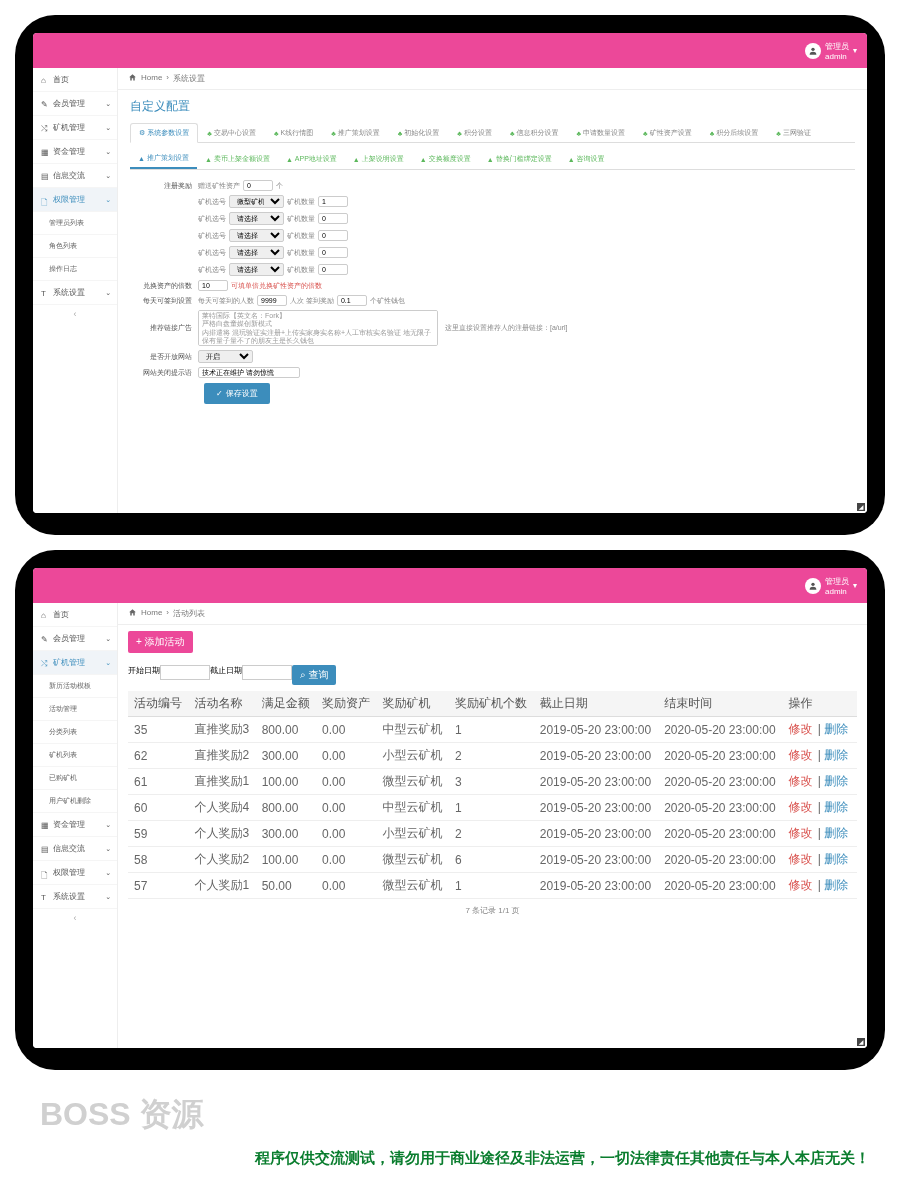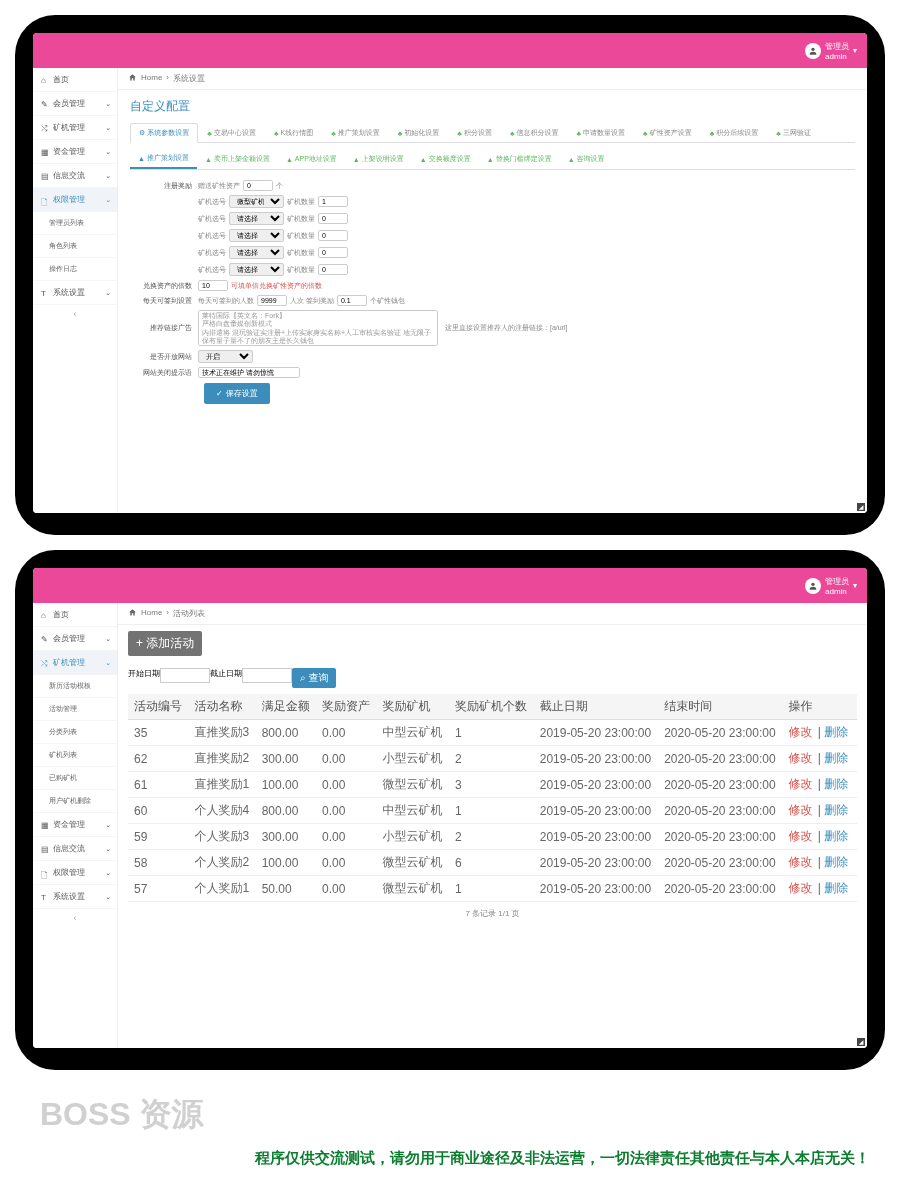--- a/index.html
+++ b/index.html
@@ -47,21 +47,21 @@
 .form-row input.tiny { width:30px; }
 .form-row .unit { color:#888; }
 .form-row .redtxt { color:#d9534f; }
 .form-row textarea { width:240px; height:36px; resize:none; color:#999; line-height:1.2; }
 .form-row .hint { color:#888; font-size:7px; margin-left:4px; }
 
 .save-btn { background:#3c8dbc; color:#fff; border:none; padding:5px 12px; font-size:8px; border-radius:2px; cursor:pointer; margin-left:66px; display:inline-flex; align-items:center; gap:3px; }
 
 
 .toolbar { padding:6px 10px; }
-.add-btn { background:#737373; color:#fff; border:none; padding:4px 8px; font-size:12px; border-radius:2px; cursor:pointer; }
+.add-btn { background:#ec4899; color:#fff; border:none; padding:4px 8px; font-size:10px; border-radius:2px; cursor:pointer; }
 .filter-row { padding:6px 10px; display:flex; align-items:flex-start; font-size:8px; }
 .filter-row input { border:1px solid #ccc; padding:2px 4px; font-size:8px; width:50px; }
 .search-btn { background:#3c8dbc; color:#fff; border:none; padding:3px 8px; font-size:10px; border-radius:2px; cursor:pointer; }
 
 .data-table { width:calc(100% - 20px); margin:0 10px; border-collapse:collapse; font-size:12px; }
 .data-table th { background:#f5f5f5; text-align:left; padding:4px 6px; color:#555; border-bottom:1px solid #ddd; font-weight:normal; }
 .data-table td { padding:4px 6px; border-bottom:1px solid #eee; color:#666; }
 .data-table .op a { color:#d9534f; text-decoration:none; margin-right:2px; }
 .data-table .op a.blue { color:#3c8dbc; }
 .pager { text-align:center; font-size:8px; color:#888; padding:6px; }

